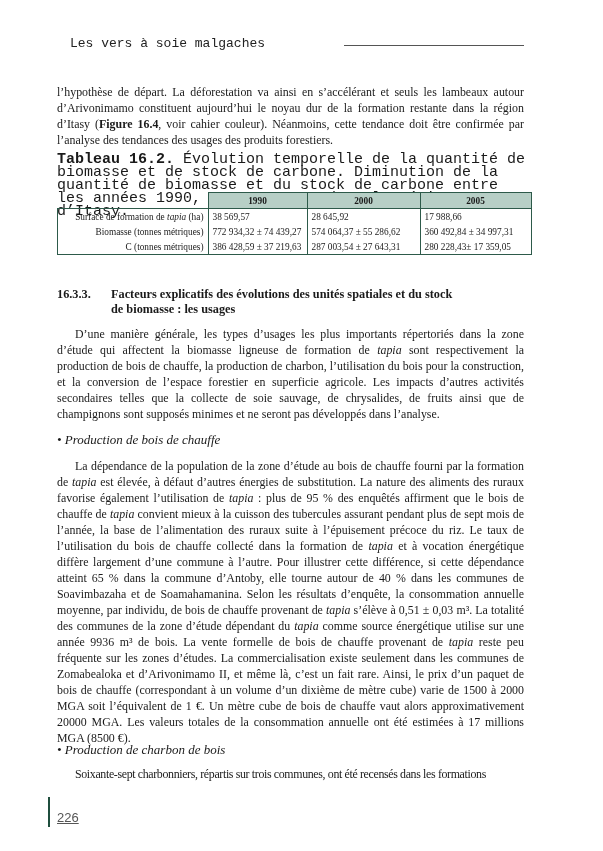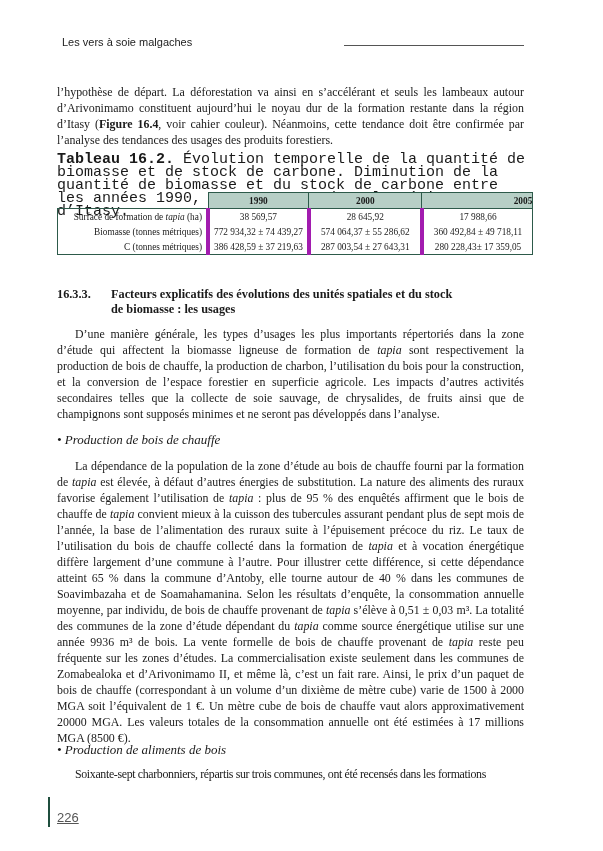--- a/index.html
+++ b/index.html
@@ -1,27 +1,27 @@
 <!DOCTYPE html>
 <html><head>
 <meta charset="utf-8">
 <style>
   html, body { margin:0; padding:0; background:#ffffff; }
   body { width:603px; height:851px; position:relative; overflow:hidden; color:#1a1a1a; }
-  .running-head { position:absolute; left:62px; top:36px; font-family:Liberation Sans, sans-serif; font-size:11px; color:#222; }
+  .running-head { position:absolute; left:70px; top:36px; font-family:Liberation Mono, monospace; font-size:13px; color:#222; }
   .head-rule { position:absolute; left:344px; top:45px; width:180px; height:1px; background:#555; }
   .body-text { position:absolute; left:57px; width:467px; font-family:"Liberation Serif", serif; font-size:11.9px; line-height:16px; text-align:justify; }
   .p { margin:0; }
   .indent { text-indent:18px; }
   .caption { position:absolute; left:57px; top:153px; width:470px; font-family:Liberation Mono, monospace; font-size:15px; line-height:13px; text-align:left; }
   .caption b { font-weight:bold; }
   table.data { position:absolute; left:57px; top:192px; border-collapse:collapse; font-family:"Liberation Serif", serif; font-size:9.3px; }
   table.data th { background:#b7cfc6; border:1px solid #2d5a4a; font-weight:bold; height:15px; padding:0; text-align:center; }
   table.data th.blank { background:transparent; border:none; border-bottom:1px solid #2d5a4a; }
-  table.data td { padding:1px 4px; height:13px; border-left:4px solid #a21caf; border-right:1px solid #2d5a4a; text-align:center; white-space:nowrap; }
+  table.data td { padding:1px 4px; height:13px; border-left:1px solid #a21caf; border-right:1px solid #2d5a4a; text-align:left; white-space:nowrap; }
   table.data td.label { text-align:right; border-left:1px solid #2d5a4a; }
   table.data tr.last td { border-bottom:1px solid #2d5a4a; }
   .section-title { position:absolute; left:57px; top:287px; width:470px; font-family:"Liberation Serif", serif; font-size:12.3px; font-weight:bold; line-height:15px; }
   .section-title .num { display:inline-block; width:54px; }
   .section-title .l2 { padding-left:54px; display:block; }
   .bullet-head { position:absolute; left:57px; font-family:"Liberation Serif", serif; font-style:italic; font-size:13px; }
   .page-bar { position:absolute; left:48px; top:797px; width:2px; height:30px; background:#1f4e3d; }
   .page-num { position:absolute; left:57px; top:810px; font-family:"Liberation Sans", sans-serif; font-size:13px; color:#555;text-decoration:underline; }
 </style>
 </head>
@@ -37,35 +37,35 @@
 <div class="caption">
   <b>Tableau 16.2.</b><span> Évolution temporelle de la quantité de biomasse et de stock de carbone. Diminution de la quantité de biomasse et du stock de carbone entre les années 1990, 2000 et 2005 dans la région d’Itasy.</span>
 </div>
 
 <table class="data">
   <thead>
     <tr>
       <th class="blank" style="width:150px;"></th>
       <th style="width:98px;">1990</th>
       <th style="width:112px;">2000</th>
-      <th style="width:110px;text-align:right;">2005</th>
+      <th style="width:110px;">2005</th>
     </tr>
   </thead>
   <tbody>
     <tr>
       <td class="label"><span>Surface de formation de </span><i>tapia</i><span> (ha)</span></td>
       <td>38 569,57</td>
       <td>28 645,92</td>
       <td>17 988,66</td>
     </tr>
     <tr>
       <td class="label">Biomasse (tonnes métriques)</td>
       <td>772 934,32 ± 74 439,27</td>
       <td>574 064,37 ± 55 286,62</td>
-      <td>360 492,84 ± 49 718,11</td>
+      <td>360 492,84 ± 34 997,31</td>
     </tr>
     <tr class="last">
       <td class="label">C (tonnes métriques)</td>
       <td>386 428,59 ± 37 219,63</td>
       <td>287 003,54 ± 27 643,31</td>
       <td>280 228,43± 17 359,05</td>
     </tr>
   </tbody>
 </table>
 
@@ -77,20 +77,20 @@
 <div class="body-text" style="top:326px;">
   <p class="p indent"><span>D’une manière générale, les types d’usages les plus importants répertoriés dans la zone d’étude qui affectent la biomasse ligneuse de formation de </span><i>tapia</i><span> sont respectivement la production de bois de chauffe, la production de charbon, l’utilisation du bois pour la construction, et la conversion de l’espace forestier en superficie agricole. Les impacts d’autres activités secondaires telles que la collecte de soie sauvage, de chrysalides, de fruits ainsi que de champignons sont supposés minimes et ne seront pas développés dans l’analyse.</span></p>
 </div>
 
 <div class="bullet-head" style="top:432px;">• Production de bois de chauffe</div>
 
 <div class="body-text" style="top:458px;">
   <p class="p indent"><span>La dépendance de la population de la zone d’étude au bois de chauffe fourni par la formation de </span><i>tapia</i><span> est élevée, à défaut d’autres énergies de substitution. La nature des aliments des ruraux favorise également l’utilisation de </span><i>tapia</i><span> : plus de 95 % des enquêtés affirment que le bois de chauffe de </span><i>tapia</i><span> convient mieux à la cuisson des tubercules assurant pendant plus de sept mois de l’année, la base de l’alimentation des ruraux suite à l’épuisement précoce du riz. Le taux de l’utilisation du bois de chauffe collecté dans la formation de </span><i>tapia</i><span> et à vocation énergétique diffère largement d’une commune à l’autre. Pour illustrer cette différence, si cette dépendance atteint 65 % dans la commune d’Antoby, elle tourne autour de 40 % dans les communes de Soavimbazaha et de Soamahamanina. Selon les résultats d’enquête, la consommation annuelle moyenne, par individu, de bois de chauffe provenant de </span><i>tapia</i><span> s’élève à 0,51 ± 0,03 m³. La totalité des communes de la zone d’étude dépendant du </span><i>tapia</i><span> comme source énergétique utilise sur une année 9936 m³ de bois. La vente formelle de bois de chauffe provenant de </span><i>tapia</i><span> reste peu fréquente sur les zones d’études. La commercialisation existe seulement dans les communes de Zomabealoka et d’Arivonimamo II, et même là, c’est un fait rare. Ainsi, le prix d’un paquet de bois de chauffe (correspondant à un volume d’un dixième de mètre cube) varie de 1500 à 2000 MGA soit l’équivalent de 1 €. Un mètre cube de bois de chauffe vaut alors approximativement 20000 MGA. Les valeurs totales de la consommation annuelle ont été estimées à 17 millions MGA (8500 €).</span></p>
 </div>
 
-<div class="bullet-head" style="top:742px;">• Production de aliments de bois</div>
+<div class="bullet-head" style="top:742px;">• Production de charbon de bois</div>
 
 <div class="body-text" style="top:766px; white-space:nowrap; text-align:left;">
   <p class="p indent" style="letter-spacing:-0.35px;">Soixante-sept charbonniers, répartis sur trois communes, ont été recensés dans les formations</p>
 </div>
 
 <div class="page-bar"></div>
 <div class="page-num">226</div>
 
 </body></html>

